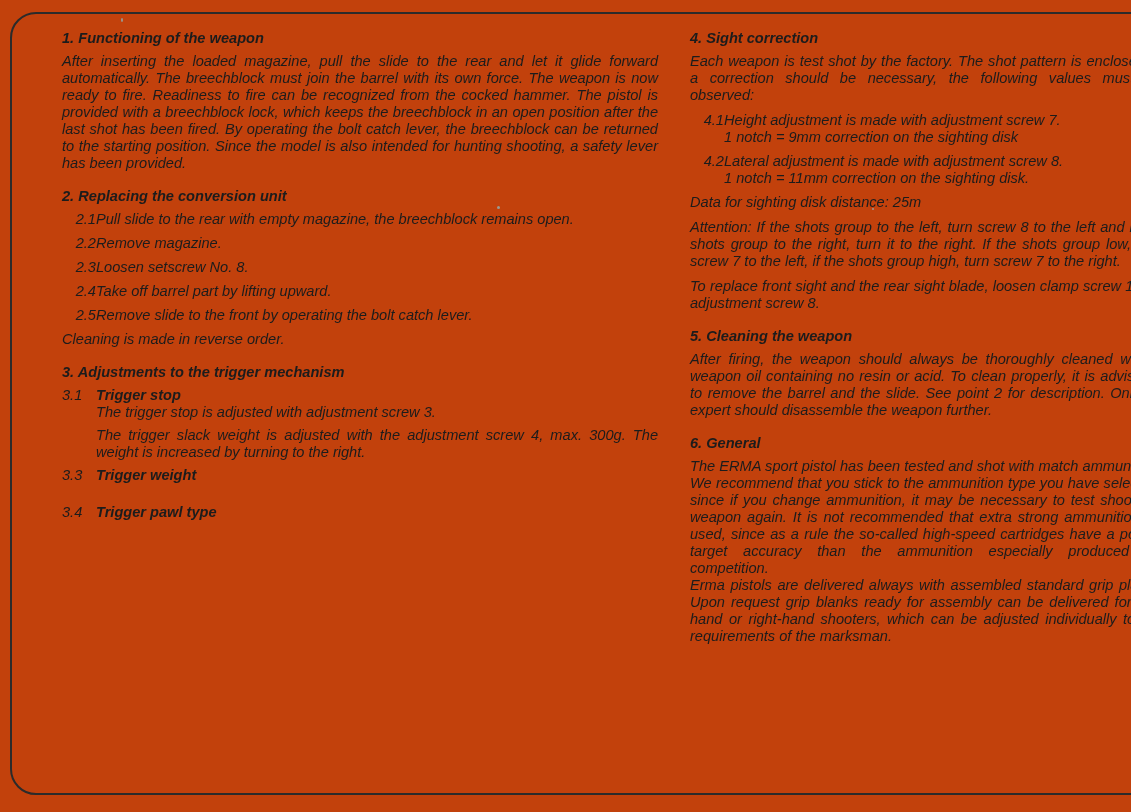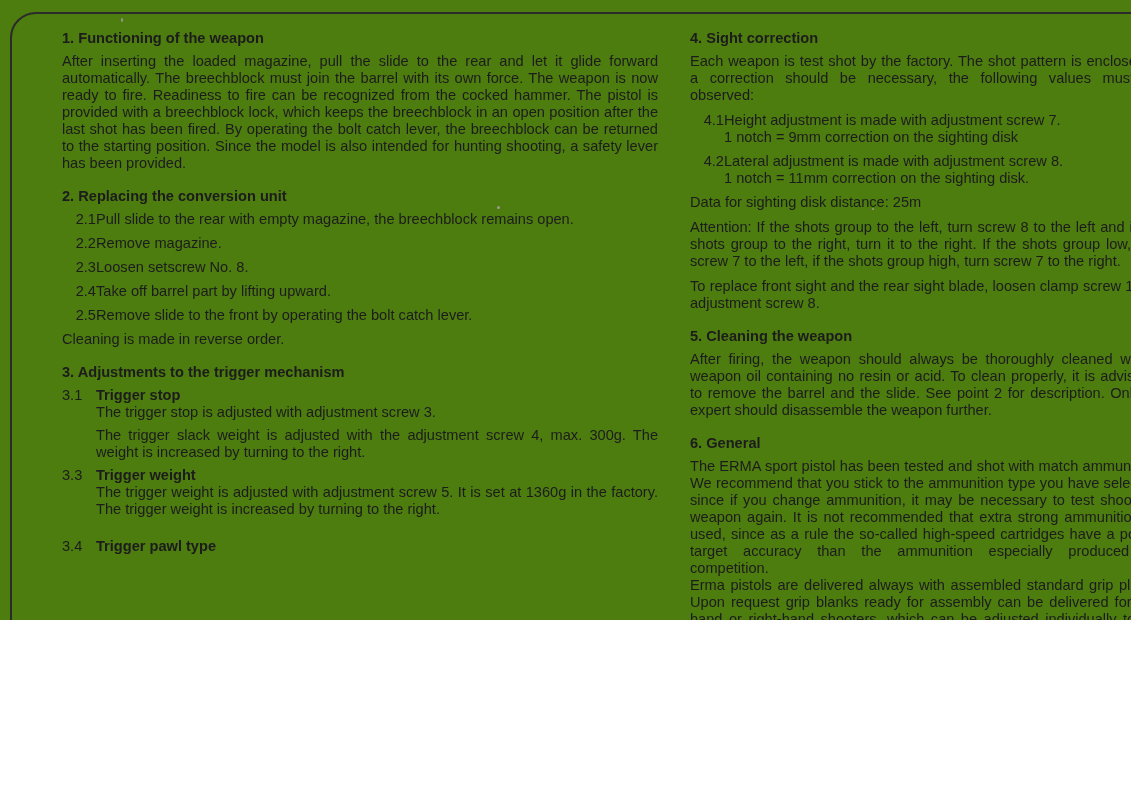--- a/index.html
+++ b/index.html
@@ -3,22 +3,22 @@
 <meta charset="utf-8">
 <style>
   * { margin:0; padding:0; box-sizing:border-box; }
   html,body { background:#ffffff; }
   body {
     width:1131px; height:812px; overflow:hidden;
     font-family:"Liberation Sans","DejaVu Sans",sans-serif;
     color:#1c1c1c;
   }
   .canvas {
-    position:relative; width:1131px; height:620px;
-    background:#4d7c0f; overflow:hidden;
+    position:relative; width:1131px; height:812px;
+    background:#c2410c; overflow:hidden;font-style:italic;
   }
   .frame {
     position:absolute; left:10px; top:12px;
     width:1500px; height:783px;
     border:2px solid #2b2b2b; border-radius:26px;
     background:transparent;
   }
   .col {
     position:absolute; top:30px;
     font-size:14.6px; line-height:17px;
@@ -103,21 +103,20 @@
 
       <div class="sub">
         <div class="subbody">The trigger slack weight is adjusted with the adjustment screw 4, max. 300g. The weight is increased by turning to the right.</div>
       </div>
 
       <div class="sub">
         <div class="subhead">
           <span class="num">3.3</span>
           <span class="subtitle">Trigger weight</span>
         </div>
-        <div class="subbody">The trigger weight is adjusted with adjustment screw 5. It is set at 1360g in the factory. The trigger weight is increased by turning to the right.</div>
       </div>
 
       <div class="sub spaced">
         <div class="subhead">
           <span class="num">3.4</span>
           <span class="subtitle">Trigger pawl type</span>
         </div>
       </div>
     </section>
   </div>

